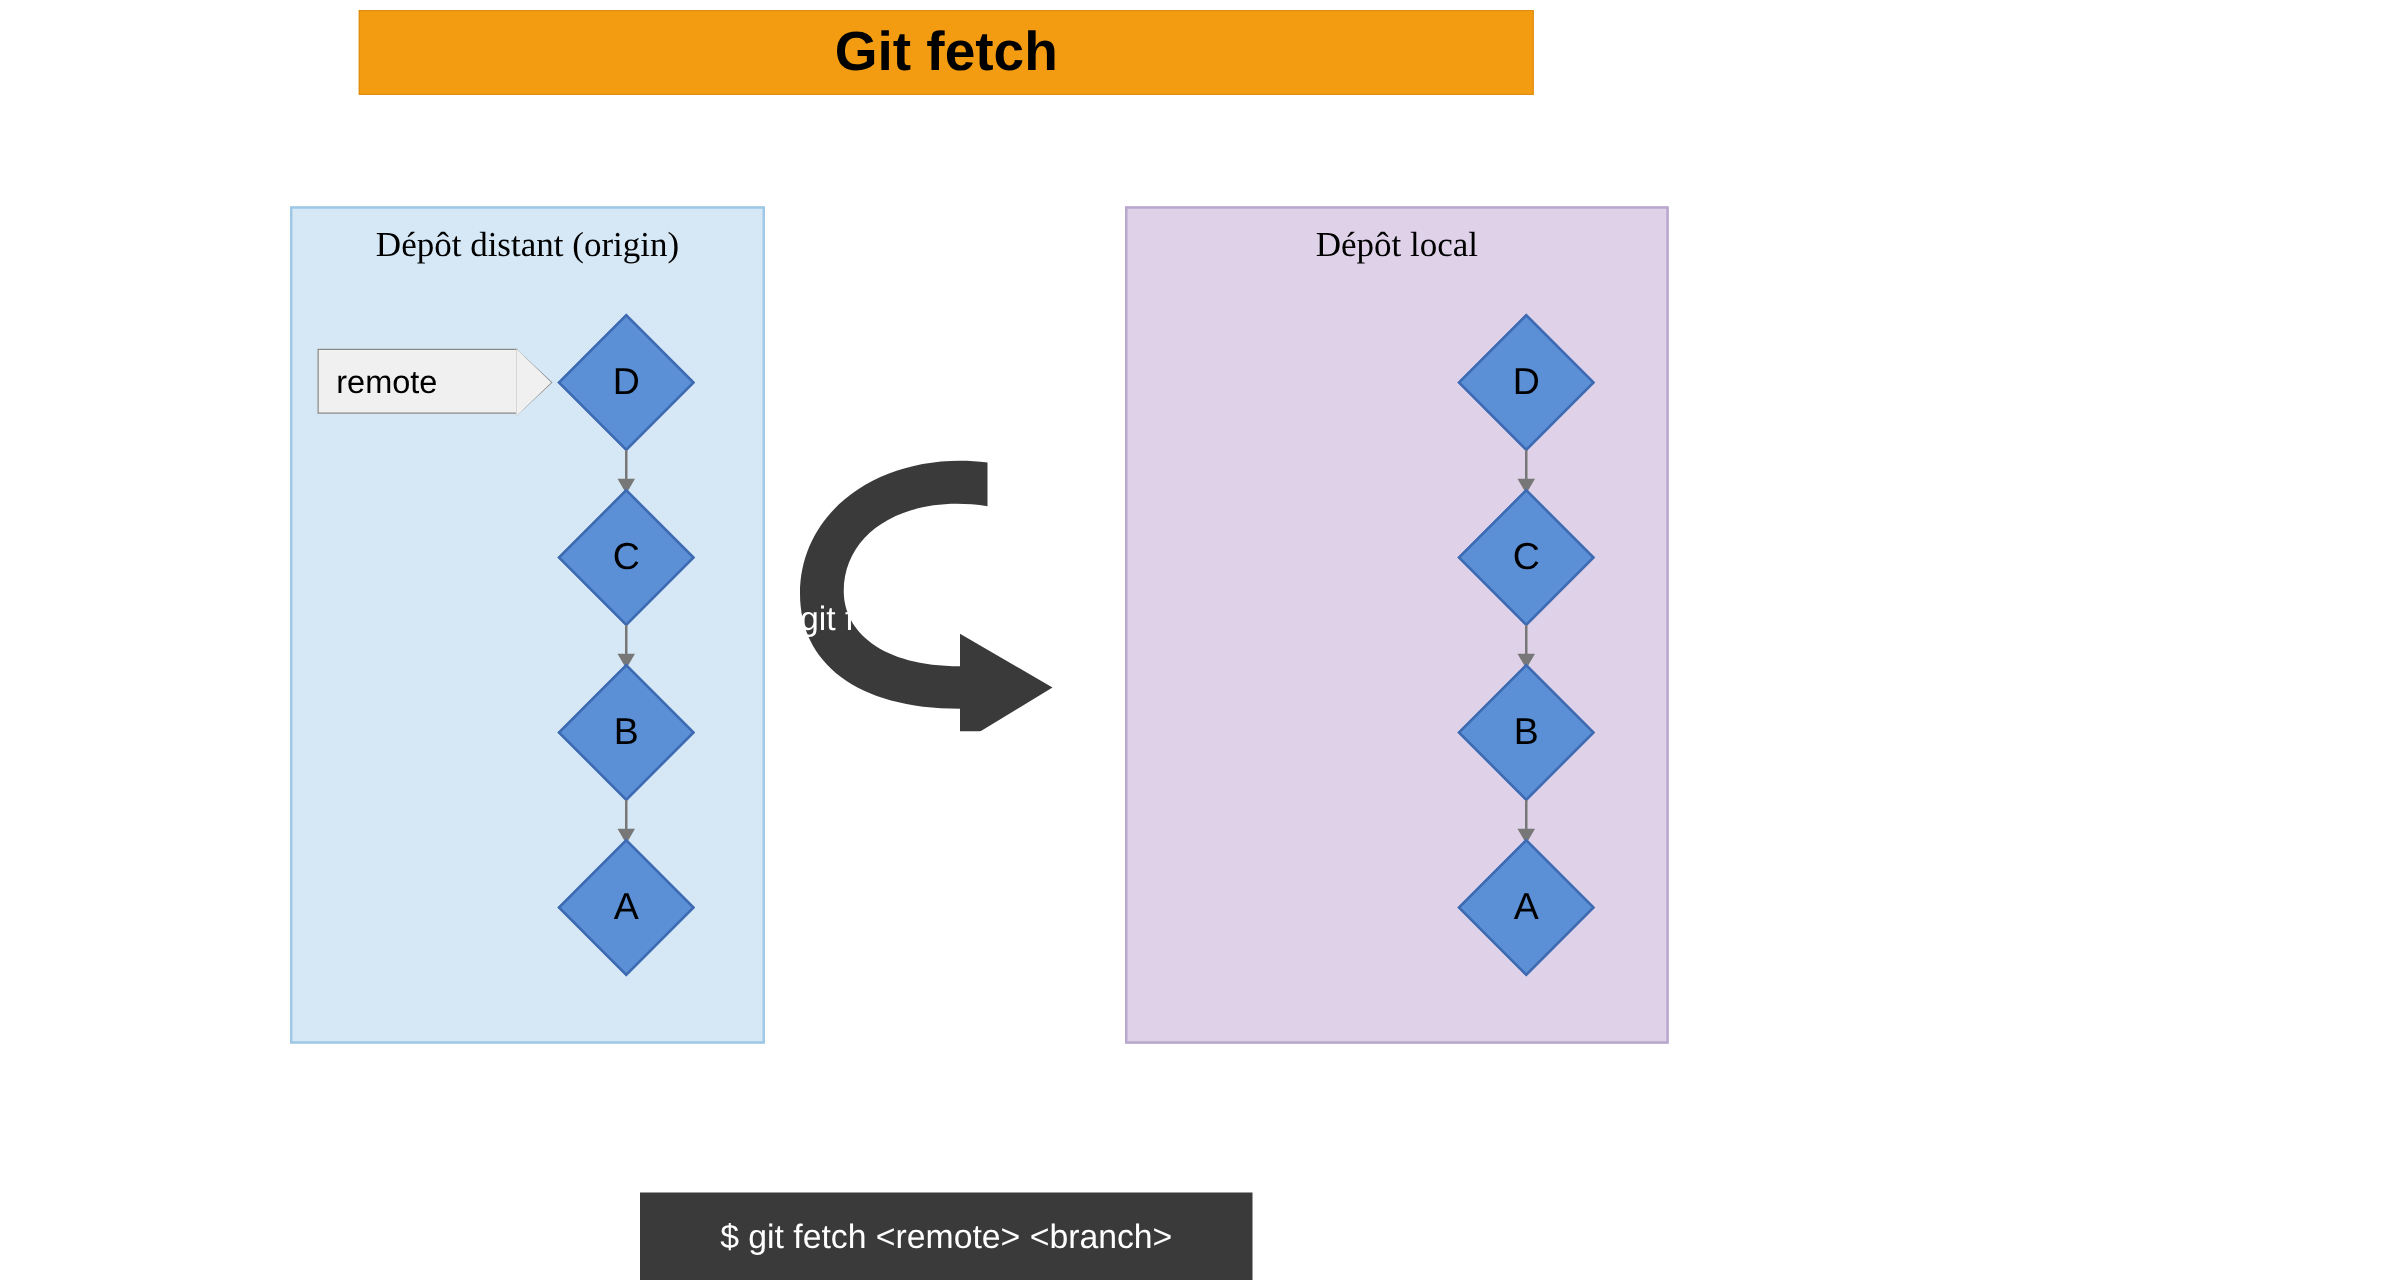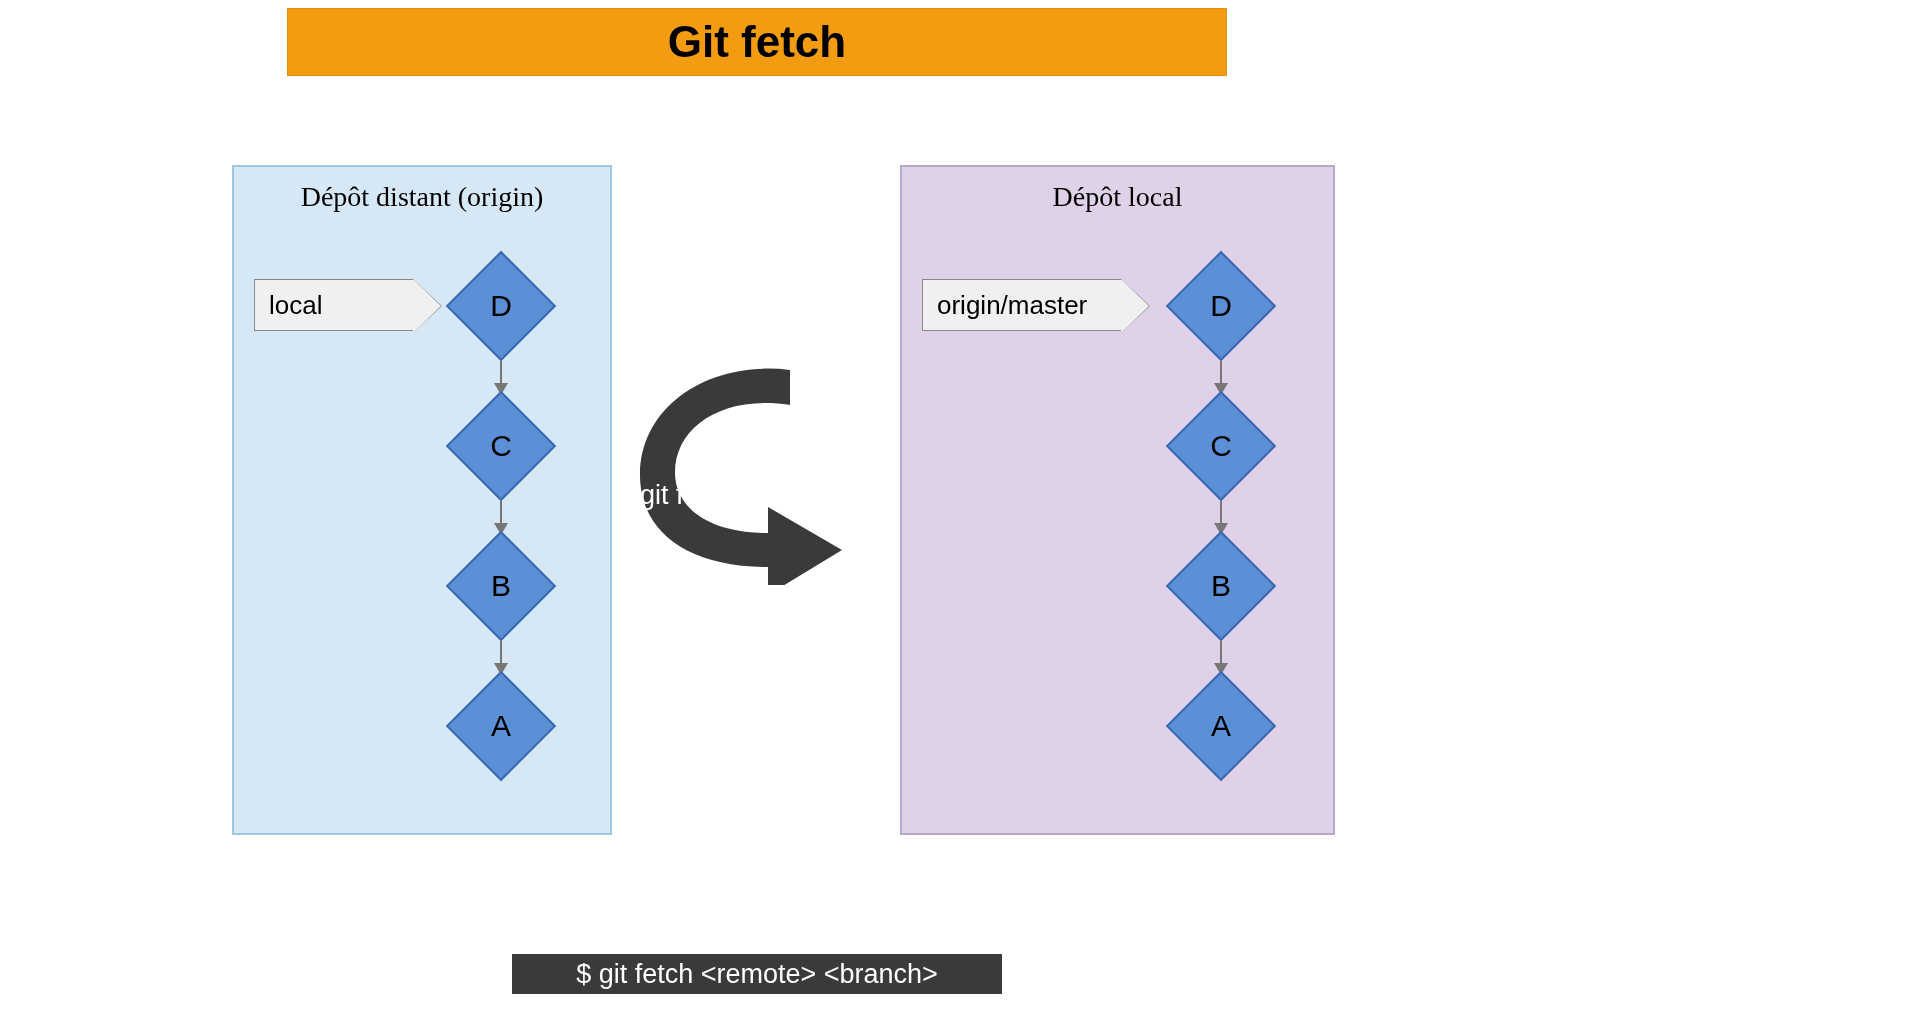--- a/index.html
+++ b/index.html
@@ -126,21 +126,21 @@
     border-bottom: 27px solid transparent;
     border-left: 29px solid #888;
     margin-left: 0px;
   }
 
   .command-box {
     position: absolute;
     left: 512px;
     top: 954px;
     width: 490px;
-    height: 40px;
+    height: 70px;
     background: #3a3a3a;
     color: #fff;
     display: flex;
     align-items: center;
     justify-content: center;
     font-size: 27px;
   }
 
   .fetch-arrow {
     position: absolute;
@@ -159,21 +159,21 @@
 </style>
 </head>
 <body>
 
 <div class="title-bar">Git fetch</div>
 
 <div class="panel panel-remote">
   <div class="panel-title">Dépôt distant (origin)</div>
 
   <div class="tag" style="left:20px; top:112px; width:160px;">
-    <span>local</span>
+    <span>remote</span>
   </div>
 
   <div class="commit" style="left:228px; top:100px;">
     <div class="diamond-shape"></div>
     <span class="commit-label">D</span>
   </div>
   <div class="arrow-down" style="left:267px; top:193px; height:34px;"></div>
 
   <div class="commit" style="left:228px; top:240px;">
     <div class="diamond-shape"></div>
@@ -189,23 +189,20 @@
 
   <div class="commit" style="left:228px; top:520px;">
     <div class="diamond-shape"></div>
     <span class="commit-label">A</span>
   </div>
 </div>
 
 <div class="panel panel-local">
   <div class="panel-title">Dépôt local</div>
 
-  <div class="tag" style="left:20px; top:112px; width:200px;">
-    <span>origin/master</span>
-  </div>
 
 
   <div class="commit" style="left:280px; top:100px;">
     <div class="diamond-shape"></div>
     <span class="commit-label">D</span>
   </div>
   <div class="arrow-down" style="left:319px; top:193px; height:34px;"></div>
 
   <div class="commit" style="left:280px; top:240px;">
     <div class="diamond-shape"></div>

